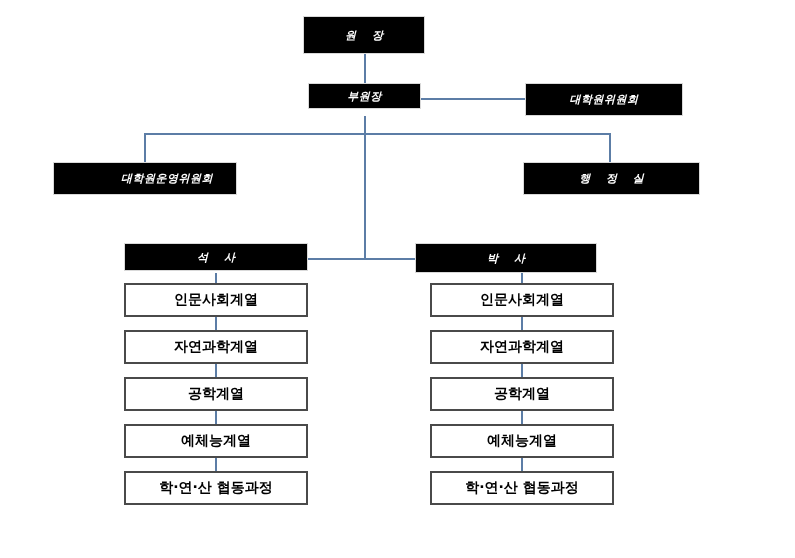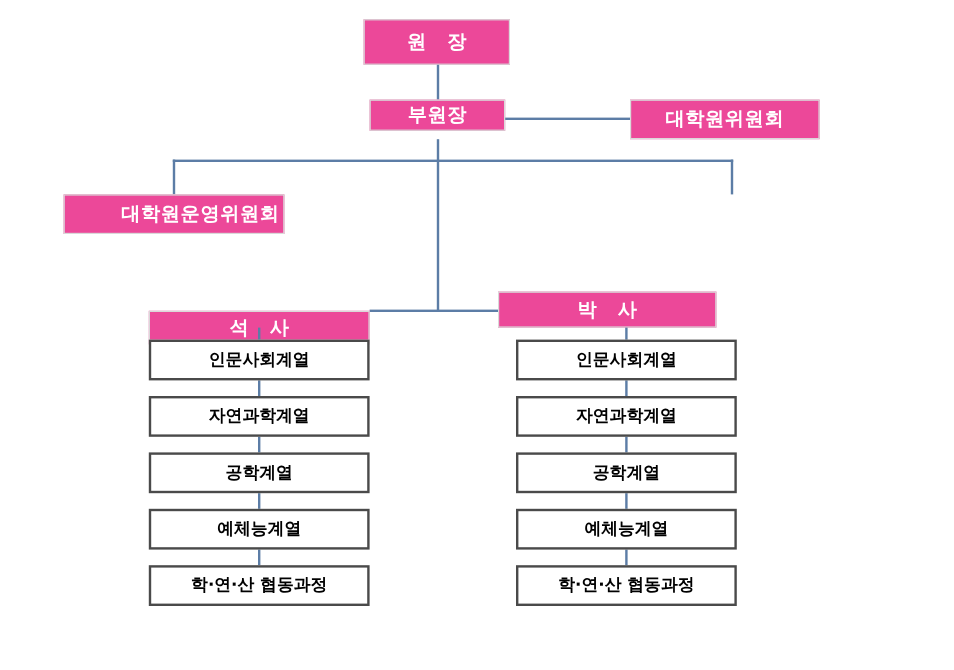--- a/index.html
+++ b/index.html
@@ -24,31 +24,32 @@
     position: absolute;
     background: #5c7da6;
   }
   .line-v { width: 2px; }
   .line-h { height: 2px; }
 
   
   .node-green {
     position: absolute;
     box-sizing: border-box;
-    background: #ec4899;
+    background: #000000;
     border: 1px solid #d9d9d9;
     color: #ffffff;
     display: flex;
     align-items: center;
     justify-content: center;
     font-weight: bold;
-    font-size: 16px;
+    font-size: 11px;
     letter-spacing: 0.5px;
     white-space: nowrap;
     user-select: none;
+    font-style: italic;
   }
   .node-green.spaced { letter-spacing: 6px; text-indent: 6px; }
 
   
   .node-white {
     position: absolute;
     box-sizing: border-box;
     background: #ffffff;
     border: 2px solid #4a4a4a;
     color: #000000;
@@ -80,24 +81,25 @@
   <div class="line line-v" style="left:364px; top:116px; width:2px; height:143px;"></div>
 
   <div class="line line-h" style="left:144px; top:133px; width:467px; height:2px;"></div>
 
   <div class="line line-v" style="left:144px; top:133px; width:2px; height:29px;"></div>
 
   <div class="line line-v" style="left:609px; top:133px; width:2px; height:29px;"></div>
 
   <div class="node-green" style="left:53px; top:162px; width:184px; height:33px;padding-left:44px;">대학원운영위원회</div>
 
+  <div class="node-green spaced" style="left:523px; top:162px; width:177px; height:33px;">행 정 실</div>
 
   <div class="line line-h" style="left:308px; top:258px; width:123px; height:2px;"></div>
 
-  <div class="node-green spaced" style="left:124px; top:243px; width:184px; height:28px;margin-top:16px;">석  사</div>
+  <div class="node-green spaced" style="left:124px; top:243px; width:184px; height:28px;">석  사</div>
 
   <div class="node-green spaced" style="left:415px; top:243px; width:182px; height:30px;">박  사</div>
 
   <div class="line line-v" style="left:215px; top:273px; width:2px; height:212px;"></div>
 
   <div class="line line-v" style="left:521px; top:273px; width:2px; height:212px;"></div>
 
   <div class="node-white" style="left:124px; top:283px; width:184px; height:34px;">인문사회계열</div>
   <div class="node-white" style="left:124px; top:330px; width:184px; height:34px;">자연과학계열</div>
   <div class="node-white" style="left:124px; top:377px; width:184px; height:34px;">공학계열</div>

